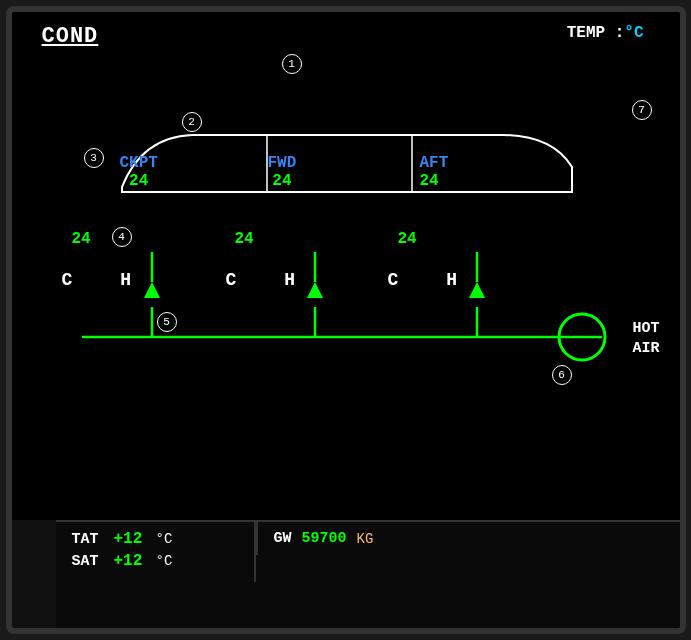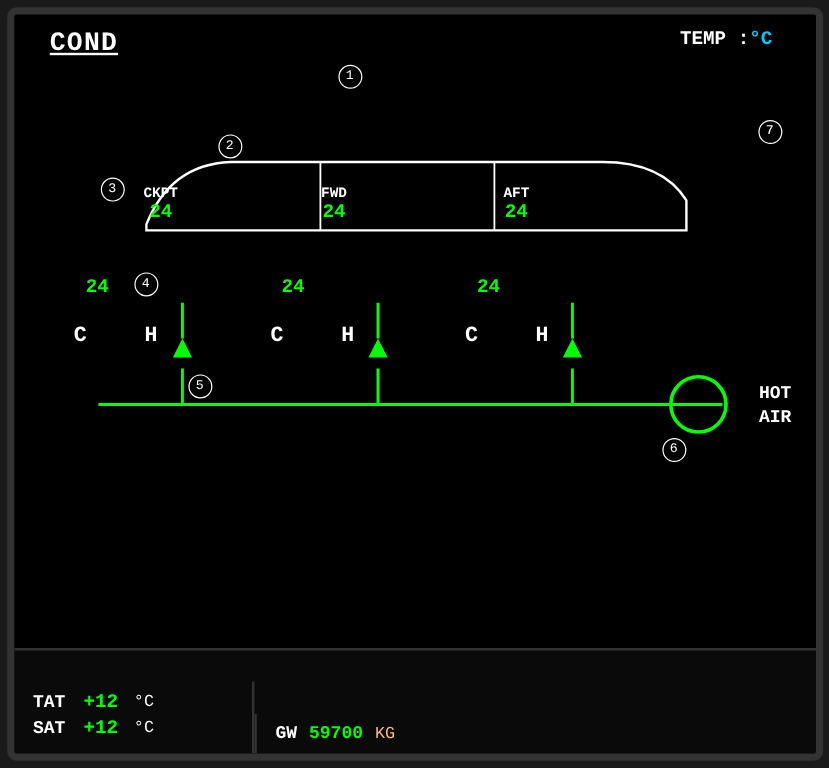--- a/index.html
+++ b/index.html
@@ -94,25 +94,24 @@
     .zone-fwd {
       position: absolute;
       top: 142px;
       left: 256px;
       text-align: center;
     }
     .zone-aft {
       position: absolute;
       top: 142px;
       left: 408px;
-      text-align: center;
     }
     .zone-label {
-      color: #ffffff;
-      font-size: 12px;
+      color: #3b82f6;
+      font-size: 16px;
       font-weight: bold;
     }
     .zone-temp {
       color: #00ff00;
       font-size: 16px;
       font-weight: bold;
     }
     .valve-letter {
       color: #fff;
       font-size: 18px;
@@ -133,25 +132,26 @@
     .pipes-svg {
       position: absolute;
       top: 240px;
       left: 60px;
       width: 550px;
       height: 110px;
     }
 
     
     .status-bar {
-      height: 88px;
+      height: 108px;
       background: #0a0a0a;
       border-top: 2px solid #333;
       display: flex;
-      align-items: flex-end;
+      align-items: flex-start;
+      margin-left: 44px;
     }
     .status-left {
       width: 200px;
       padding: 8px 16px;
       border-right: 2px solid #333;
     }
     .status-row {
       display: flex;
       align-items: center;
       gap: 6px;

